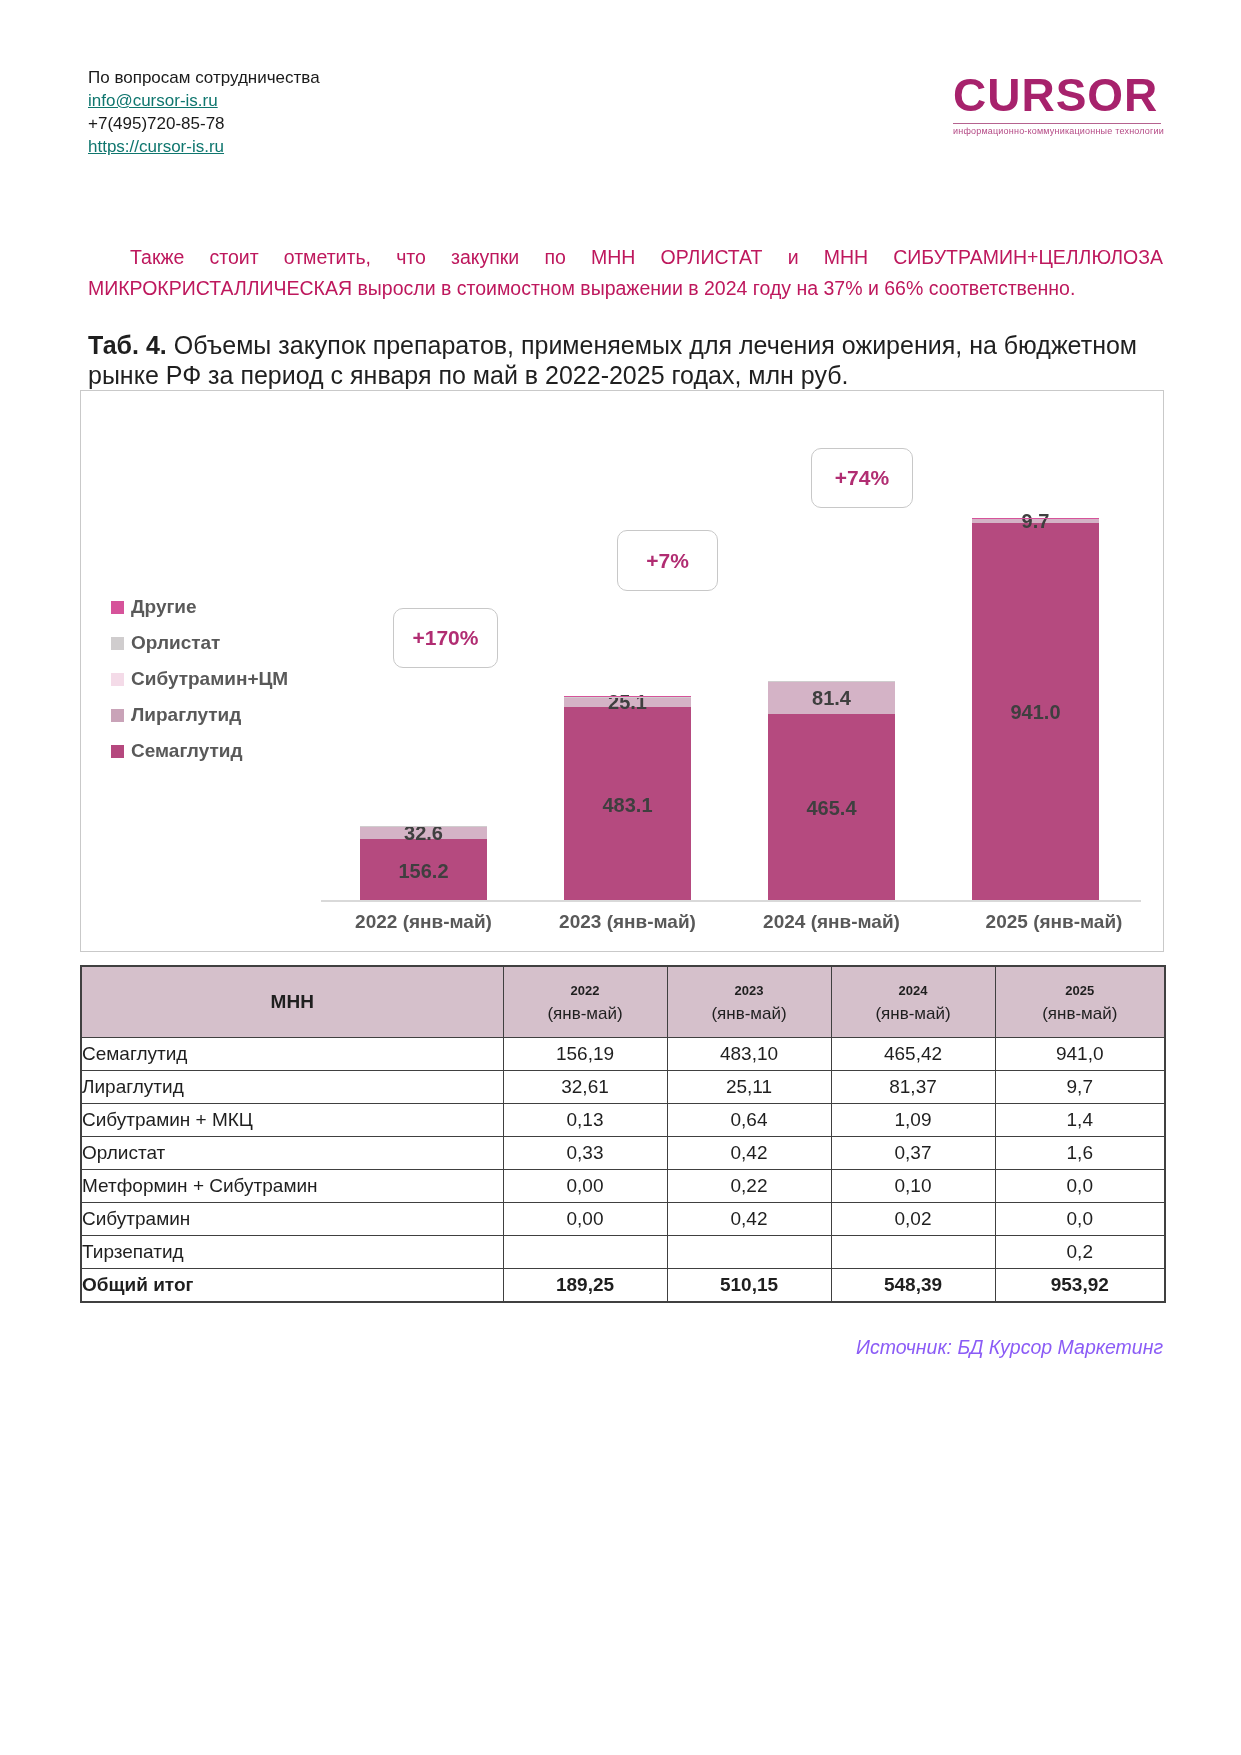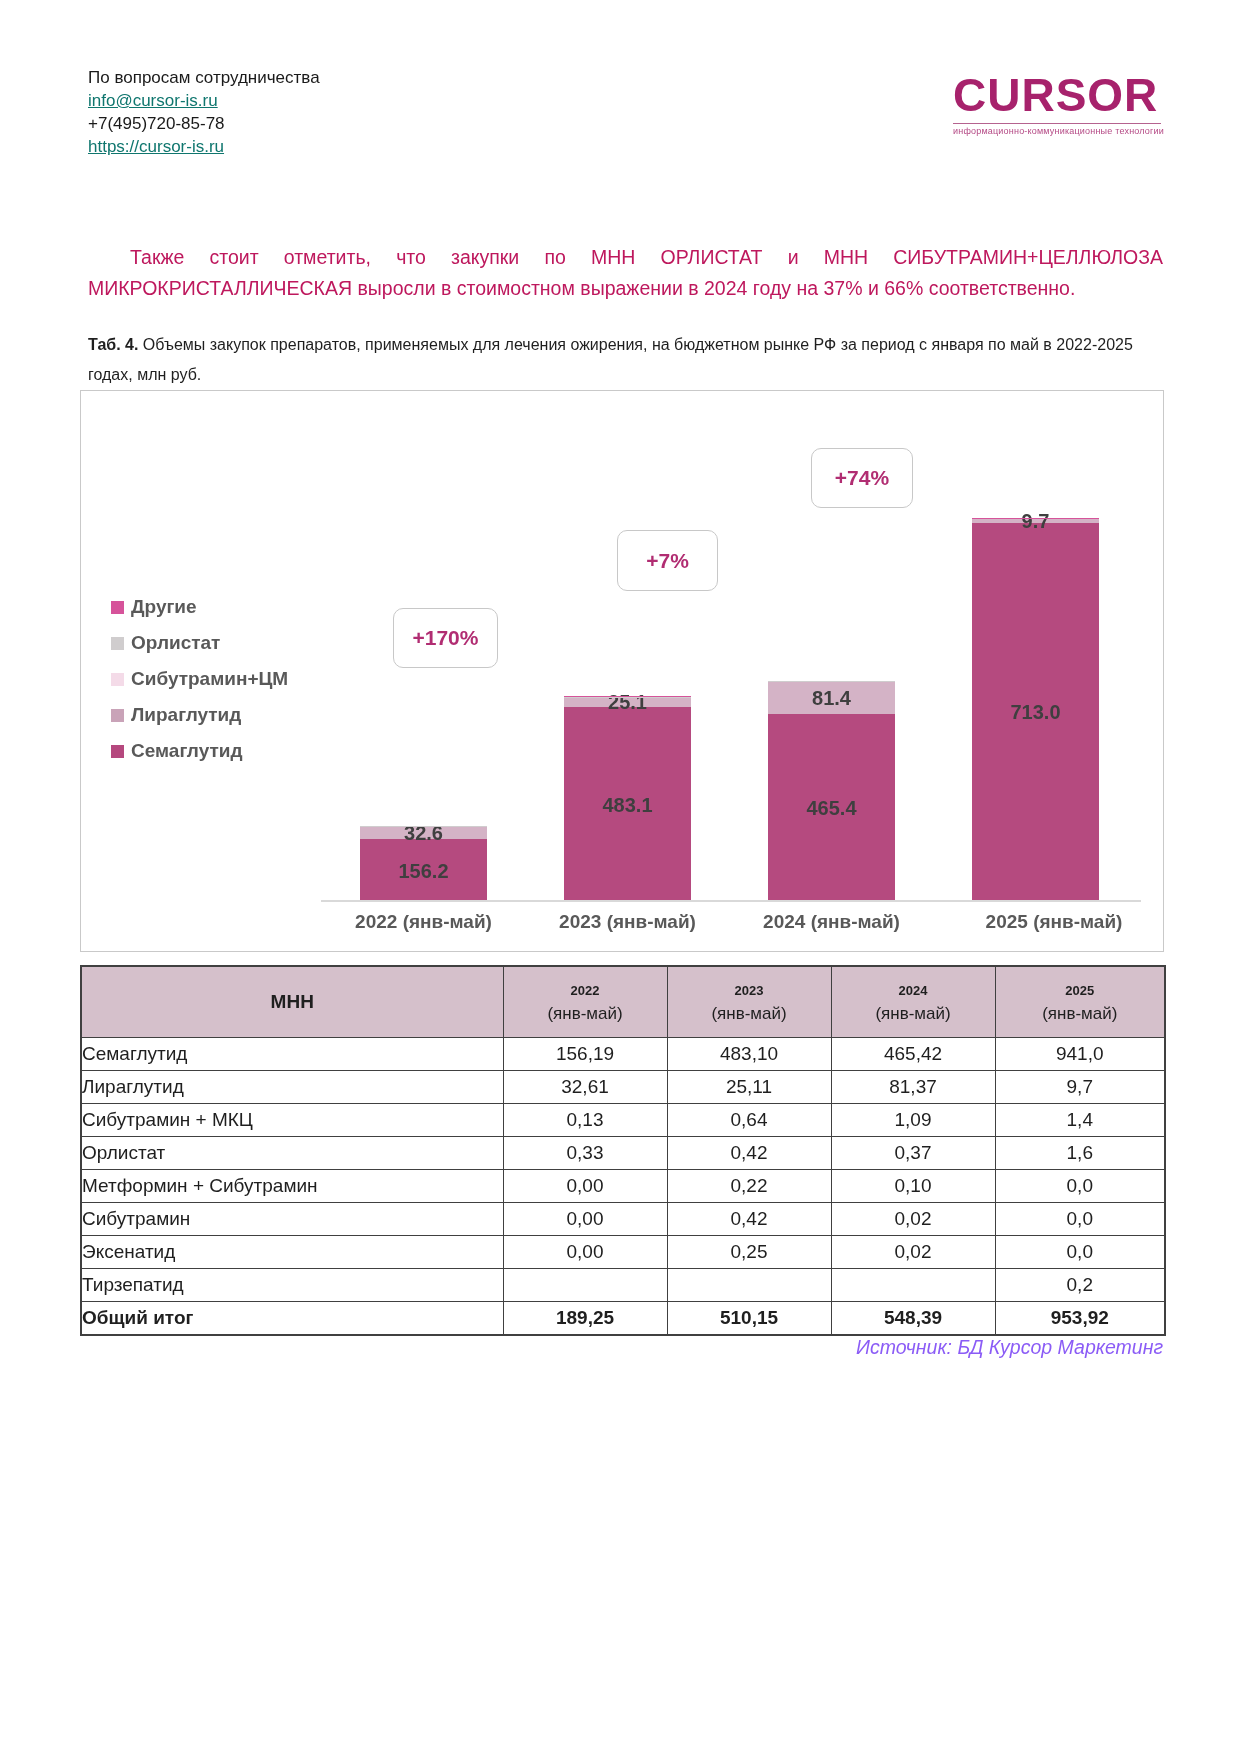--- a/index.html
+++ b/index.html
@@ -14,21 +14,21 @@
   .logo{position:absolute;right:78px;top:70px;width:210px;text-align:left;}
   .logo-text{font-size:46px;font-weight:bold;letter-spacing:1px;color:#a7226c;line-height:50px;}
   .logo-rule{border-top:1px solid #b5628f;margin:3px 0 2px 0;width:208px;}
   .logo-tagline{font-size:9px;letter-spacing:0.2px;color:#b54b86;white-space:nowrap;}
 
   
   .para{position:absolute;left:88px;top:222px;width:1075px;font-size:19.5px;line-height:31px;
         text-align:justify;text-indent:42px;color:#be185d;}
 
   
-  .caption{position:absolute;left:88px;top:330px;width:1075px;font-size:16px;line-height:30px;color:#1f1f1f;}
+  .caption{position:absolute;left:88px;top:330px;width:1075px;font-size:25px;line-height:30px;color:#1f1f1f;}
   .caption b{font-weight:bold;}
 
   
   .chart-box{position:absolute;left:80px;top:390px;width:1084px;height:562px;
              border:1px solid #c9c9c9;background:#ffffff;box-sizing:border-box;}
   .chart-plot{position:absolute;left:0;top:0;width:1082px;height:511px;}
   .axis-line{position:absolute;left:240px;top:509px;width:820px;height:2px;background:#d9d9d9;}
   .bar{position:absolute;bottom:0;height:100%;}
   .seg{position:absolute;left:0;width:100%;}
   .bar-label{position:absolute;left:0;width:100%;height:26px;line-height:26px;text-align:center;
@@ -104,21 +104,21 @@
           <div class="seg" style="bottom: 0px; height: 187.564px; background: rgb(181, 74, 127);"></div>
           <div class="bar-label" style="bottom: 80.7821px;">465.4</div>
           <div class="seg" style="bottom: 187.564px; height: 32.7921px; background: rgb(212, 179, 198);"></div>
           <div class="bar-label" style="bottom: 190.96px;">81.4</div>
           <div class="seg" style="bottom: 220.356px; height: 0.43927px; background: rgb(244, 219, 232);"></div>
           <div class="seg" style="bottom: 220.796px; height: 0.14911px; background: rgb(208, 205, 206);"></div>
           <div class="seg" style="bottom: 220.945px; height: 0.05642px; background: rgb(214, 83, 154);"></div>
         </div>
         <div class="bar" style="left: 891px; width: 127px;">
           <div class="seg" style="bottom: 0px; height: 379.223px; background: rgb(181, 74, 127);"></div>
-          <div class="bar-label" style="bottom: 176.612px;">713.0</div>
+          <div class="bar-label" style="bottom: 176.612px;">941.0</div>
           <div class="seg" style="bottom: 379.223px; height: 3.9091px; background: rgb(212, 179, 198);"></div>
           <div class="bar-label" style="bottom: 368.178px;">9.7</div>
           <div class="seg" style="bottom: 383.132px; height: 0.5642px; background: rgb(244, 219, 232);"></div>
           <div class="seg" style="bottom: 383.696px; height: 0.6448px; background: rgb(208, 205, 206);"></div>
           <div class="seg" style="bottom: 384.341px; height: 0.0806px; background: rgb(214, 83, 154);"></div>
         </div>
       </div>
     <div class="axis-line"></div>
     <div class="legend">
         <div class="legend-item" style="top: 0px;">
@@ -217,27 +217,20 @@
           <td class="td-val">0,0</td>
         </tr>
         <tr>
           <td class="td-name">Сибутрамин</td>
           <td class="td-val">0,00</td>
           <td class="td-val">0,42</td>
           <td class="td-val">0,02</td>
           <td class="td-val">0,0</td>
         </tr>
         <tr>
-          <td class="td-name">Эксенатид</td>
-          <td class="td-val">0,00</td>
-          <td class="td-val">0,25</td>
-          <td class="td-val">0,02</td>
-          <td class="td-val">0,0</td>
-        </tr>
-        <tr>
           <td class="td-name">Тирзепатид</td>
           <td class="td-val"></td>
           <td class="td-val"></td>
           <td class="td-val"></td>
           <td class="td-val">0,2</td>
         </tr>
         <tr class="row-total">
           <td class="td-name">Общий итог</td>
           <td class="td-val">189,25</td>
           <td class="td-val">510,15</td>

